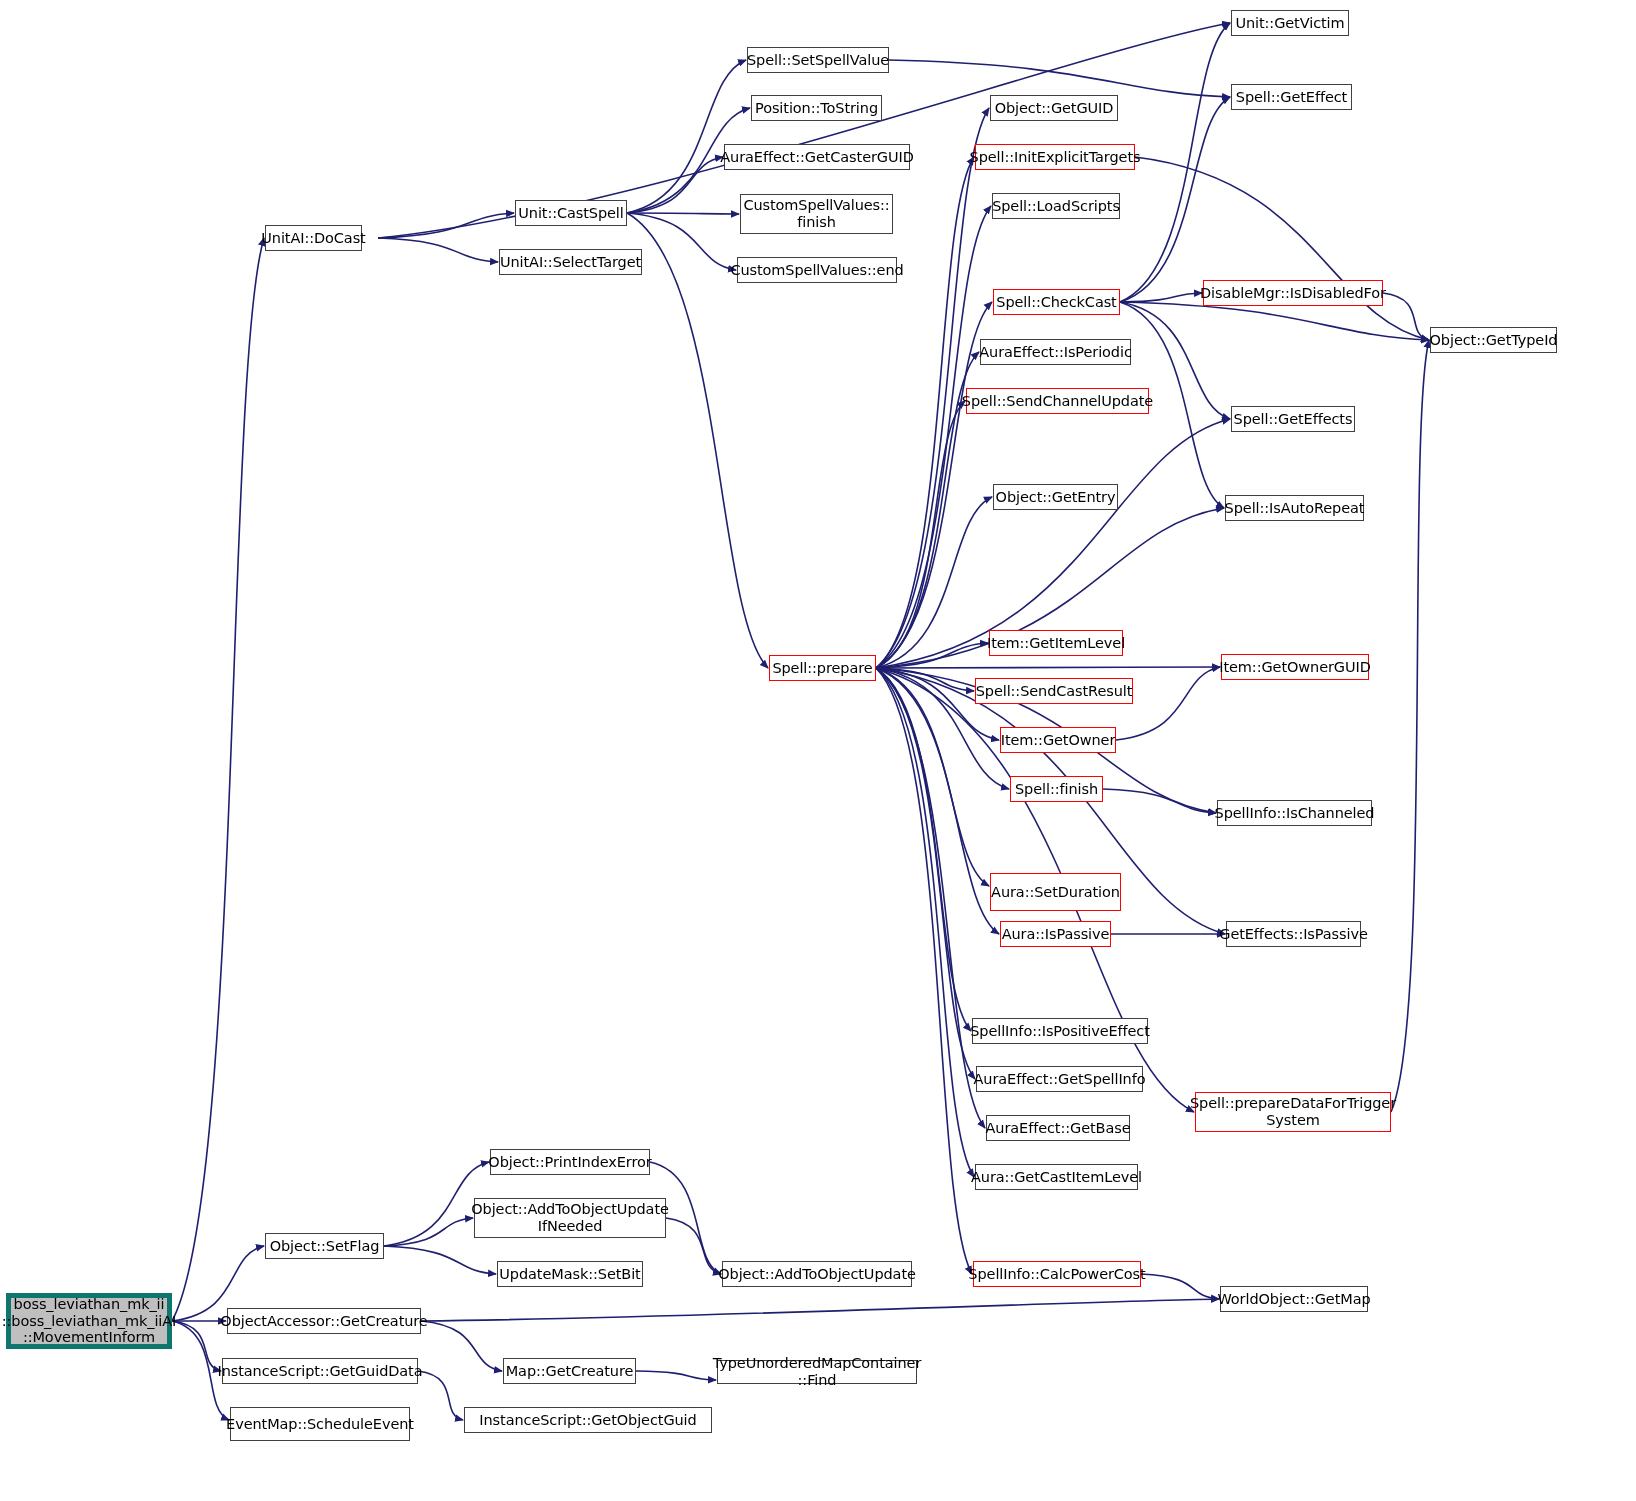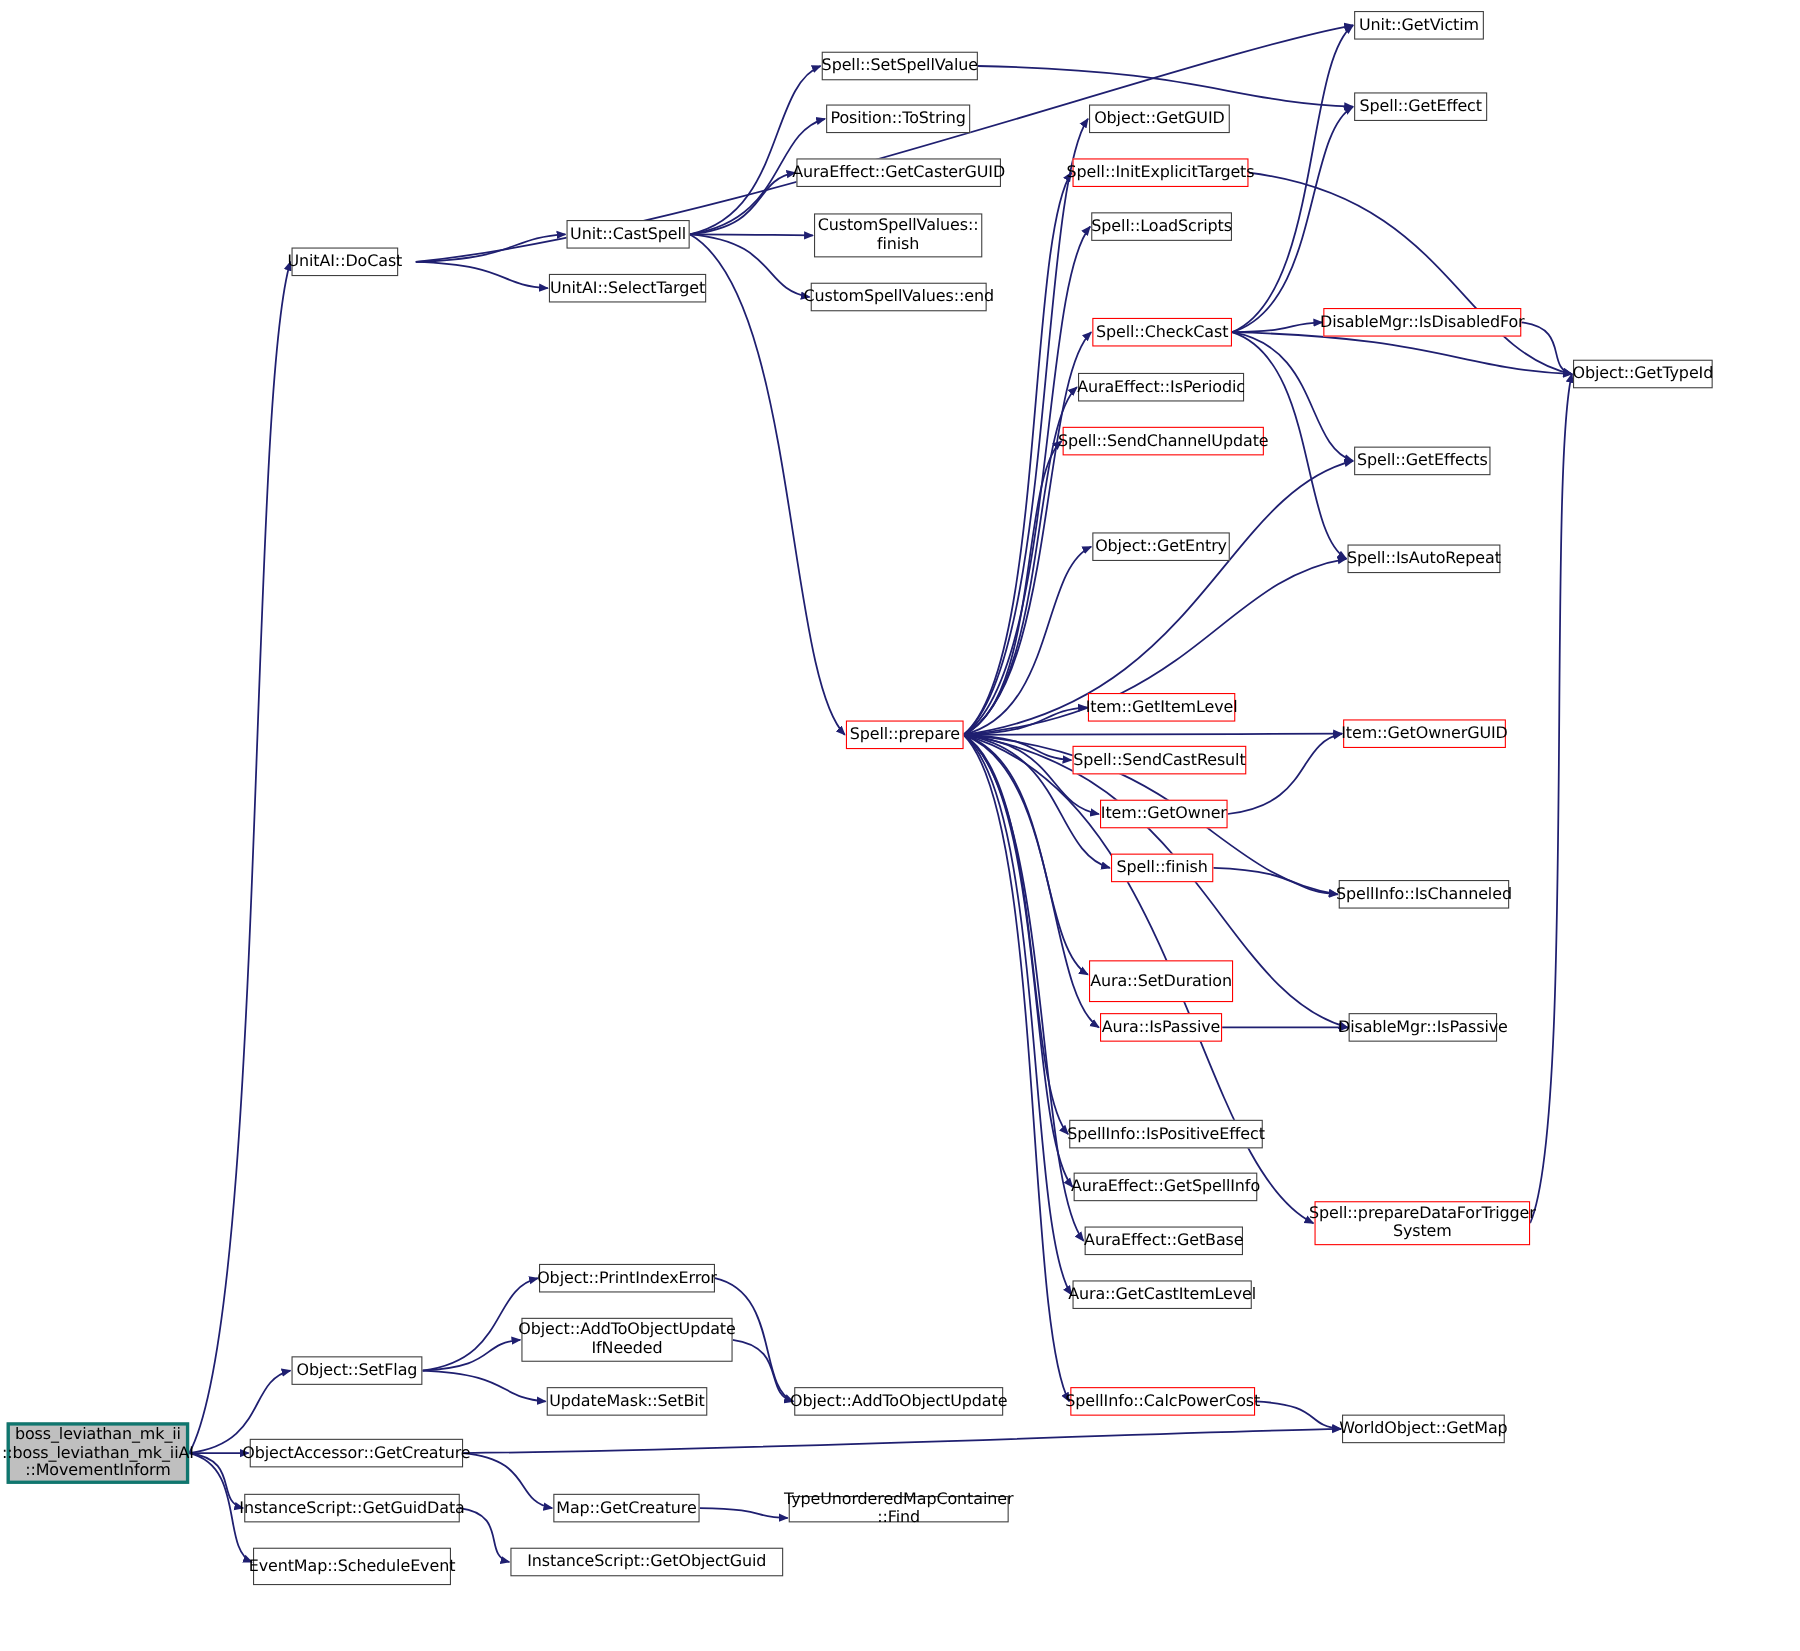--- a/index.html
+++ b/index.html
@@ -21,21 +21,21 @@
     background:#ffffff;
     border:1px solid #404040;
     color:#000000;
     font-size:14.5px;
     line-height:1.15;
     padding:1px 4px;
     white-space:pre-line;
     letter-spacing:-0.1px;
   }
   .node.red{border:1.5px solid #ff0000;}
-  .node.root{background:#bfbfbf;border:3px solid #0f766e;}
+  .node.root{background:#bfbfbf;border:5px solid #0f766e;}
 </style>
 </head>
 <body>
 
 <div id="canvas">
 
   <svg class="edges" viewBox="0 0 1636 1501">
     <defs>
       <marker id="ah" markerWidth="9" markerHeight="9" refX="8" refY="4.5" orient="auto" markerUnits="userSpaceOnUse">
         <path d="M0,0.7 L9,4.5 L0,8.3 Z" fill="#1f1f70"></path>
@@ -139,21 +139,21 @@
       <div class="node" style="left: 975px; top: 1164px; width: 163px; height: 26px;">Aura::GetCastItemLevel</div>
       <div class="node red" style="left: 973px; top: 1261px; width: 168px; height: 26px;">SpellInfo::CalcPowerCost</div>
       <div class="node" style="left: 1231px; top: 10px; width: 118px; height: 26px;">Unit::GetVictim</div>
       <div class="node" style="left: 1231px; top: 84px; width: 121px; height: 26px;">Spell::GetEffect</div>
       <div class="node red" style="left: 1203px; top: 280px; width: 180px; height: 26px;">DisableMgr::IsDisabledFor</div>
       <div class="node" style="left: 1430px; top: 327px; width: 127px; height: 26px;">Object::GetTypeId</div>
       <div class="node" style="left: 1231px; top: 406px; width: 124px; height: 26px;">Spell::GetEffects</div>
       <div class="node" style="left: 1225px; top: 495px; width: 139px; height: 26px;">Spell::IsAutoRepeat</div>
       <div class="node red" style="left: 1221px; top: 654px; width: 148px; height: 26px;">Item::GetOwnerGUID</div>
       <div class="node" style="left: 1217px; top: 800px; width: 155px; height: 26px;">SpellInfo::IsChanneled</div>
-      <div class="node" style="left: 1226px; top: 921px; width: 135px; height: 26px;">DisableMgr::IsPassive</div>
+      <div class="node" style="left: 1226px; top: 921px; width: 135px; height: 26px;">GetEffects::IsPassive</div>
       <div class="node red" style="left: 1195px; top: 1092px; width: 196px; height: 40px;">Spell::prepareDataForTrigger
 System</div>
       <div class="node" style="left: 1220px; top: 1286px; width: 148px; height: 26px;">WorldObject::GetMap</div>
       <div class="node" style="left: 490px; top: 1149px; width: 160px; height: 26px;">Object::PrintIndexError</div>
       <div class="node" style="left: 474px; top: 1198px; width: 192px; height: 40px;">Object::AddToObjectUpdate
 IfNeeded</div>
       <div class="node" style="left: 265px; top: 1233px; width: 119px; height: 26px;">Object::SetFlag</div>
       <div class="node" style="left: 497px; top: 1261px; width: 146px; height: 26px;">UpdateMask::SetBit</div>
       <div class="node" style="left: 722px; top: 1261px; width: 190px; height: 26px;">Object::AddToObjectUpdate</div>
       <div class="node" style="left: 227px; top: 1308px; width: 194px; height: 26px;">ObjectAccessor::GetCreature</div>

